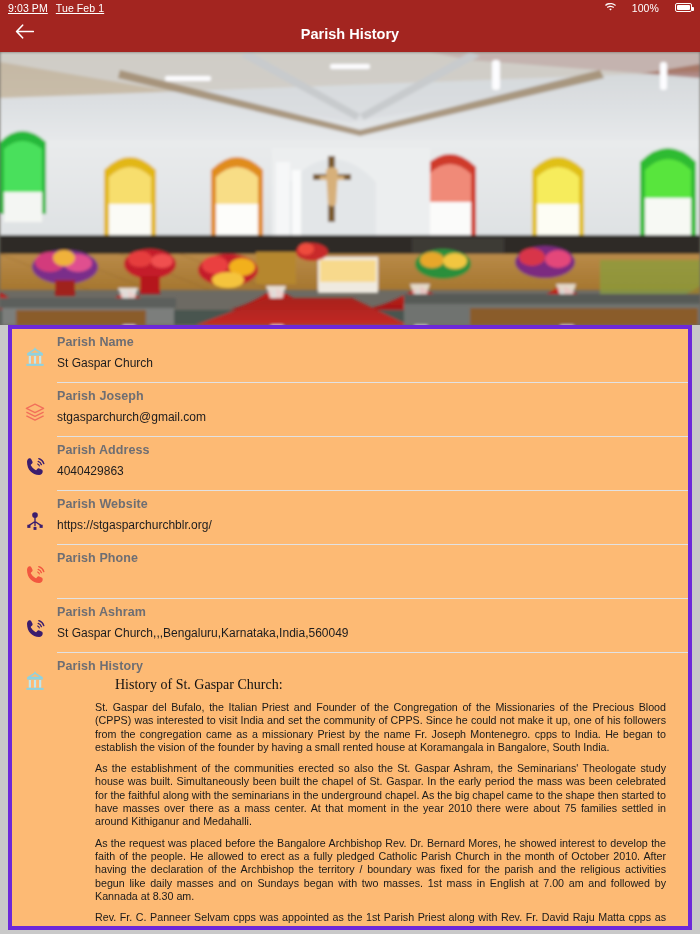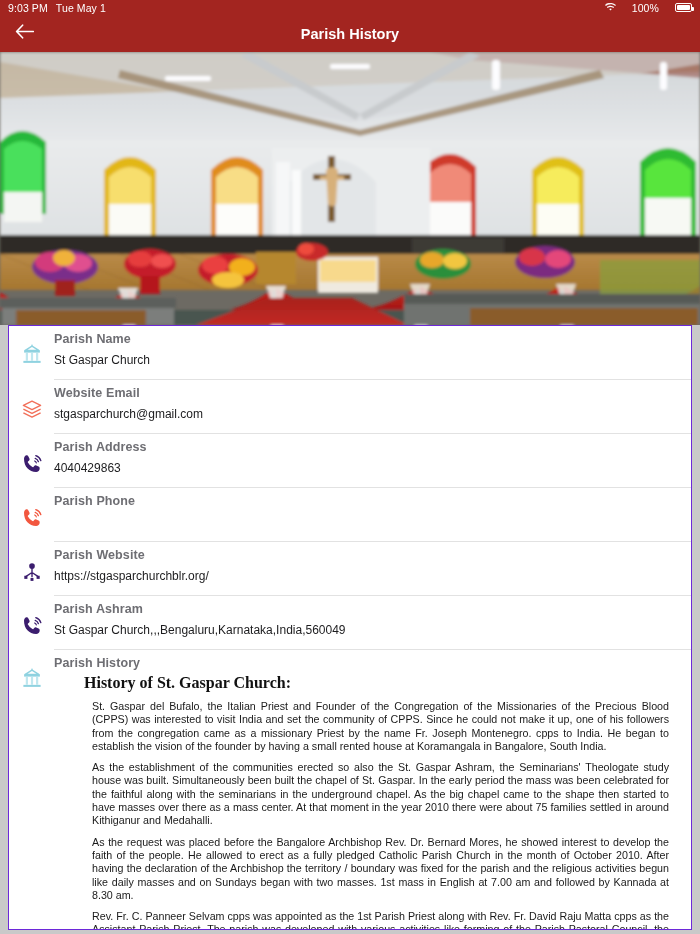--- a/index.html
+++ b/index.html
@@ -10,21 +10,21 @@
     overflow:hidden;
   }
   .screen { width:700px; height:934px; position:relative; background:#c9c9c9; }
 
   
   .statusbar {
     height:15px; background:#a32520; color:#fff;
     display:flex; align-items:center; padding:0 8px;
     font-size:10.5px; letter-spacing:.1px;
   }
-  .sb-left { display:flex; gap:8px; align-items:center; }
+  .sb-left { display:flex; gap:8px; align-items:center;text-decoration:underline; }
   .sb-right { margin-left:auto; display:flex; gap:16px; align-items:center; }
   .wifi-icon { display:inline-block; width:11px; height:9px; position:relative; }
   .wifi-icon svg { display:block; }
   .batt { width:17px; height:9px; border:1px solid #fff; border-radius:2px; position:relative; padding:1px; }
   .batt::after { content:""; position:absolute; right:-3px; top:2.5px; width:2px; height:4px; background:#fff; border-radius:0 1px 1px 0; }
   .batt i { display:block; height:100%; background:#fff; border-radius:1px; }
 
   
   .navbar {
     height:37px; background:#a32520; color:#fff;
@@ -39,53 +39,53 @@
     font-size:14.5px; font-weight:bold; pointer-events:none;
   }
 
   
   .hero { width:700px; height:273px; position:relative; overflow:hidden; background:#6d6a63; }
   .hero svg { display:block; width:700px; height:273px; }
 
   
   .card {
     position:absolute; left:8px; right:8px; top:325px; bottom:4px;
-    background:#ffffff; border:1px solid #6d28d9;
+    background:#fdba74; border:4px solid #6d28d9;
     overflow:hidden;
   }
 
   .field { display:flex; align-items:flex-start; padding:0; position:relative; }
   .ficon { width:45px; min-width:45px; display:flex; justify-content:center; padding-top:18px; }
   .fbody { flex:1; padding:6px 8px 0 0; border-bottom:1px solid #e2e2e2; min-height:54px; }
   .field:last-child .fbody { border-bottom:none; }
   .flabel { font-size:12.5px; font-weight:bold; color:#6e6e73; letter-spacing:.1px; }
   .fvalue { font-size:12px; color:#1c1c1e; padding:7px 0 9px 0; min-height:14px; }
 
   
   .history .fbody { border-bottom:none; min-height:0; padding-bottom:6px; }
   .hist-inner { padding:4px 6px 0 30px; }
   .hist-title {
     font-family:"Liberation Serif", serif;
-    font-size:16px; font-weight:bold; color:#111; margin-bottom:1px;
+    font-size:14px; font-weight:normal; color:#111; margin-bottom:1px;margin-left:28px;
   }
   .hist-p {
     font-size:10.7px; line-height:13.3px; color:#1a1a1a;
     text-align:justify; margin:8px;
   }
   .ficon svg { display:block; }
 </style>
 </head>
 <body>
 
 <div class="screen">
 
   <div class="statusbar">
     <div class="sb-left">
       <span>9:03 PM</span>
-      <span>Tue May 1</span>
+      <span>Tue Feb 1</span>
     </div>
     <div class="sb-right">
       <span class="wifi-icon">
         <svg viewBox="0 0 16 12" width="11" height="9">
             <path d="M8 10.4l1.9-2.3a3 3 0 0 0-3.8 0L8 10.4z" fill="#fff"></path>
             <path d="M8 5.1c1.6 0 3.1.6 4.2 1.6l1.1-1.3A8.1 8.1 0 0 0 8 3.3c-2 0-3.9.8-5.3 2.1l1.1 1.3A6.2 6.2 0 0 1 8 5.1z" fill="#fff"></path>
             <path d="M8 1.1c2.6 0 5 1 6.8 2.6l1.1-1.3A11.9 11.9 0 0 0 8-.7C4.9-.7 2-.4 .1 2.4l1.1 1.3A10 10 0 0 1 8 1.1z" fill="#fff" opacity=".95"></path>
           </svg>
       </span>
       <span>100%</span>
@@ -286,68 +286,68 @@
 
     <div class="field">
       <div class="ficon">
         <svg width="22" height="22" viewBox="0 0 24 24" fill="none" stroke="#f2705a" stroke-width="1.5" stroke-linejoin="round">
             <path d="M12 3.4 2.6 8 12 12.6 21.4 8z"></path>
             <path d="M2.6 12.2 12 16.8l9.4-4.6"></path>
             <path d="M2.6 16.2 12 20.8l9.4-4.6"></path>
           </svg>
       </div>
       <div class="fbody">
-        <div class="flabel">Website Email</div>
+        <div class="flabel">Parish Joseph</div>
         <div class="fvalue">stgasparchurch@gmail.com</div>
       </div>
     </div>
 
     <div class="field">
       <div class="ficon">
         <svg width="24" height="24" viewBox="0 0 24 24">
             <path d="M6.4 3.2c1 0 1.6.3 2 1.2l1 2.2c.4.9.2 1.5-.5 2.1l-.9.8c-.3.3-.3.6-.1 1a11 11 0 0 0 4.5 4.5c.4.2.7.2 1-.1l.8-.9c.6-.7 1.2-.9 2.1-.5l2.2 1c.9.4 1.2 1 1.2 2 0 2-1.6 3.5-3.6 3.5C9.2 19.9 4 14.8 4 6.8c0-2 1.5-3.6 2.4-3.6z" fill="#3b1d6e"></path>
             <path d="M15.8 3.6a7.6 7.6 0 0 1 5 5" fill="none" stroke="#3b1d6e" stroke-width="1.4" stroke-linecap="round"></path>
             <path d="M15.2 6.4a5 5 0 0 1 3.2 3.3" fill="none" stroke="#3b1d6e" stroke-width="1.3" stroke-linecap="round"></path>
             <path d="M14.6 9a2.6 2.6 0 0 1 1.7 1.8" fill="none" stroke="#3b1d6e" stroke-width="1.2" stroke-linecap="round"></path>
           </svg>
       </div>
       <div class="fbody">
         <div class="flabel">Parish Address</div>
         <div class="fvalue">4040429863</div>
-      </div>
-    </div>
-
-    <div class="field">
-      <div class="ficon">
-        <svg width="24" height="24" viewBox="0 0 24 24">
-            <path d="M6.4 3.2c1 0 1.6.3 2 1.2l1 2.2c.4.9.2 1.5-.5 2.1l-.9.8c-.3.3-.3.6-.1 1a11 11 0 0 0 4.5 4.5c.4.2.7.2 1-.1l.8-.9c.6-.7 1.2-.9 2.1-.5l2.2 1c.9.4 1.2 1 1.2 2 0 2-1.6 3.5-3.6 3.5C9.2 19.9 4 14.8 4 6.8c0-2 1.5-3.6 2.4-3.6z" fill="#f2573f"></path>
-            <path d="M15.8 3.6a7.6 7.6 0 0 1 5 5" fill="none" stroke="#f2573f" stroke-width="1.4" stroke-linecap="round"></path>
-            <path d="M15.2 6.4a5 5 0 0 1 3.2 3.3" fill="none" stroke="#f2573f" stroke-width="1.3" stroke-linecap="round"></path>
-            <path d="M14.6 9a2.6 2.6 0 0 1 1.7 1.8" fill="none" stroke="#f2573f" stroke-width="1.2" stroke-linecap="round"></path>
-          </svg>
-      </div>
-      <div class="fbody">
-        <div class="flabel">Parish Phone</div>
-        <div class="fvalue"></div>
       </div>
     </div>
 
     <div class="field">
       <div class="ficon">
         <svg width="22" height="22" viewBox="0 0 24 24">
             <circle cx="12" cy="6.6" r="3.1" fill="#3b1d6e"></circle>
             <path d="M12 9.8v8.4M5.6 17.8 12 13.6l6.4 4.2" stroke="#3b1d6e" stroke-width="1.5" fill="none" stroke-linecap="round"></path>
             <rect x="3.6" y="17.2" width="3.4" height="3.4" fill="#3b1d6e"></rect>
             <rect x="17" y="17.2" width="3.4" height="3.4" fill="#3b1d6e"></rect>
             <rect x="10.4" y="19.6" width="3.2" height="3.2" fill="#3b1d6e"></rect>
           </svg>
       </div>
       <div class="fbody">
         <div class="flabel">Parish Website</div>
         <div class="fvalue">https://stgasparchurchblr.org/</div>
+      </div>
+    </div>
+
+    <div class="field">
+      <div class="ficon">
+        <svg width="24" height="24" viewBox="0 0 24 24">
+            <path d="M6.4 3.2c1 0 1.6.3 2 1.2l1 2.2c.4.9.2 1.5-.5 2.1l-.9.8c-.3.3-.3.6-.1 1a11 11 0 0 0 4.5 4.5c.4.2.7.2 1-.1l.8-.9c.6-.7 1.2-.9 2.1-.5l2.2 1c.9.4 1.2 1 1.2 2 0 2-1.6 3.5-3.6 3.5C9.2 19.9 4 14.8 4 6.8c0-2 1.5-3.6 2.4-3.6z" fill="#f2573f"></path>
+            <path d="M15.8 3.6a7.6 7.6 0 0 1 5 5" fill="none" stroke="#f2573f" stroke-width="1.4" stroke-linecap="round"></path>
+            <path d="M15.2 6.4a5 5 0 0 1 3.2 3.3" fill="none" stroke="#f2573f" stroke-width="1.3" stroke-linecap="round"></path>
+            <path d="M14.6 9a2.6 2.6 0 0 1 1.7 1.8" fill="none" stroke="#f2573f" stroke-width="1.2" stroke-linecap="round"></path>
+          </svg>
+      </div>
+      <div class="fbody">
+        <div class="flabel">Parish Phone</div>
+        <div class="fvalue"></div>
       </div>
     </div>
 
     <div class="field">
       <div class="ficon">
         <svg width="24" height="24" viewBox="0 0 24 24">
             <path d="M6.4 3.2c1 0 1.6.3 2 1.2l1 2.2c.4.9.2 1.5-.5 2.1l-.9.8c-.3.3-.3.6-.1 1a11 11 0 0 0 4.5 4.5c.4.2.7.2 1-.1l.8-.9c.6-.7 1.2-.9 2.1-.5l2.2 1c.9.4 1.2 1 1.2 2 0 2-1.6 3.5-3.6 3.5C9.2 19.9 4 14.8 4 6.8c0-2 1.5-3.6 2.4-3.6z" fill="#3b1d6e"></path>
             <path d="M15.8 3.6a7.6 7.6 0 0 1 5 5" fill="none" stroke="#3b1d6e" stroke-width="1.4" stroke-linecap="round"></path>
             <path d="M15.2 6.4a5 5 0 0 1 3.2 3.3" fill="none" stroke="#3b1d6e" stroke-width="1.3" stroke-linecap="round"></path>
             <path d="M14.6 9a2.6 2.6 0 0 1 1.7 1.8" fill="none" stroke="#3b1d6e" stroke-width="1.2" stroke-linecap="round"></path>

